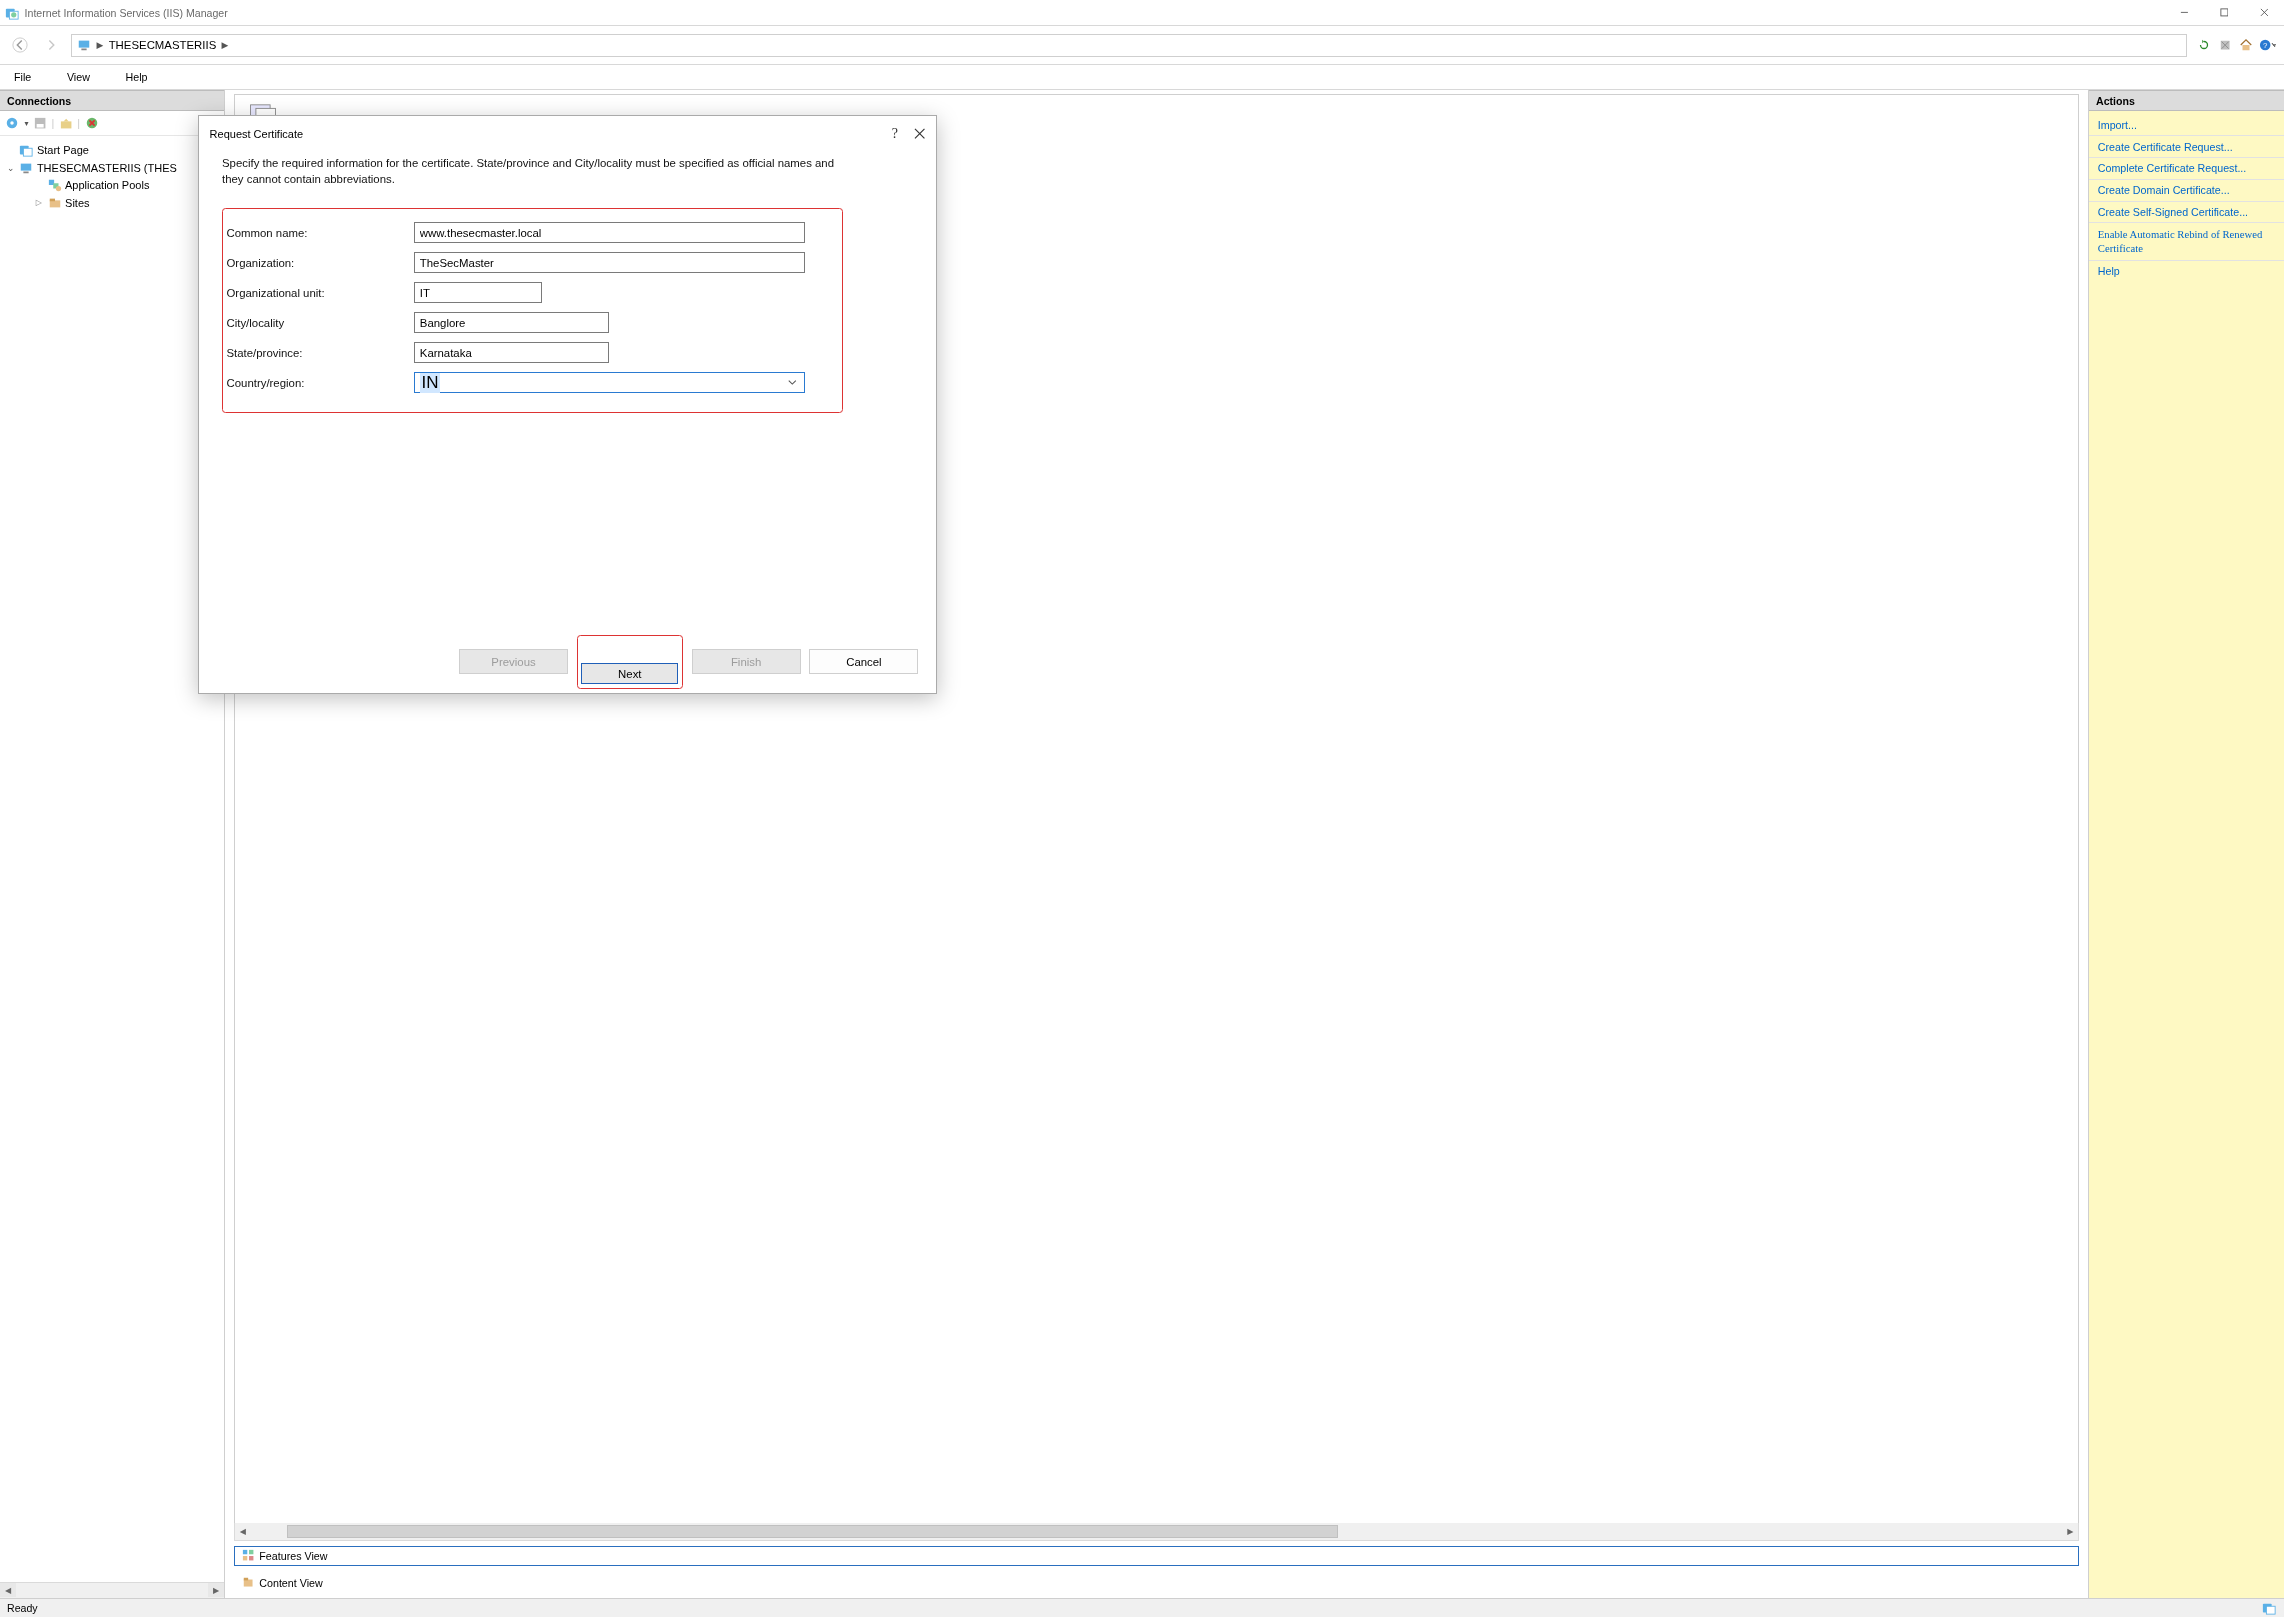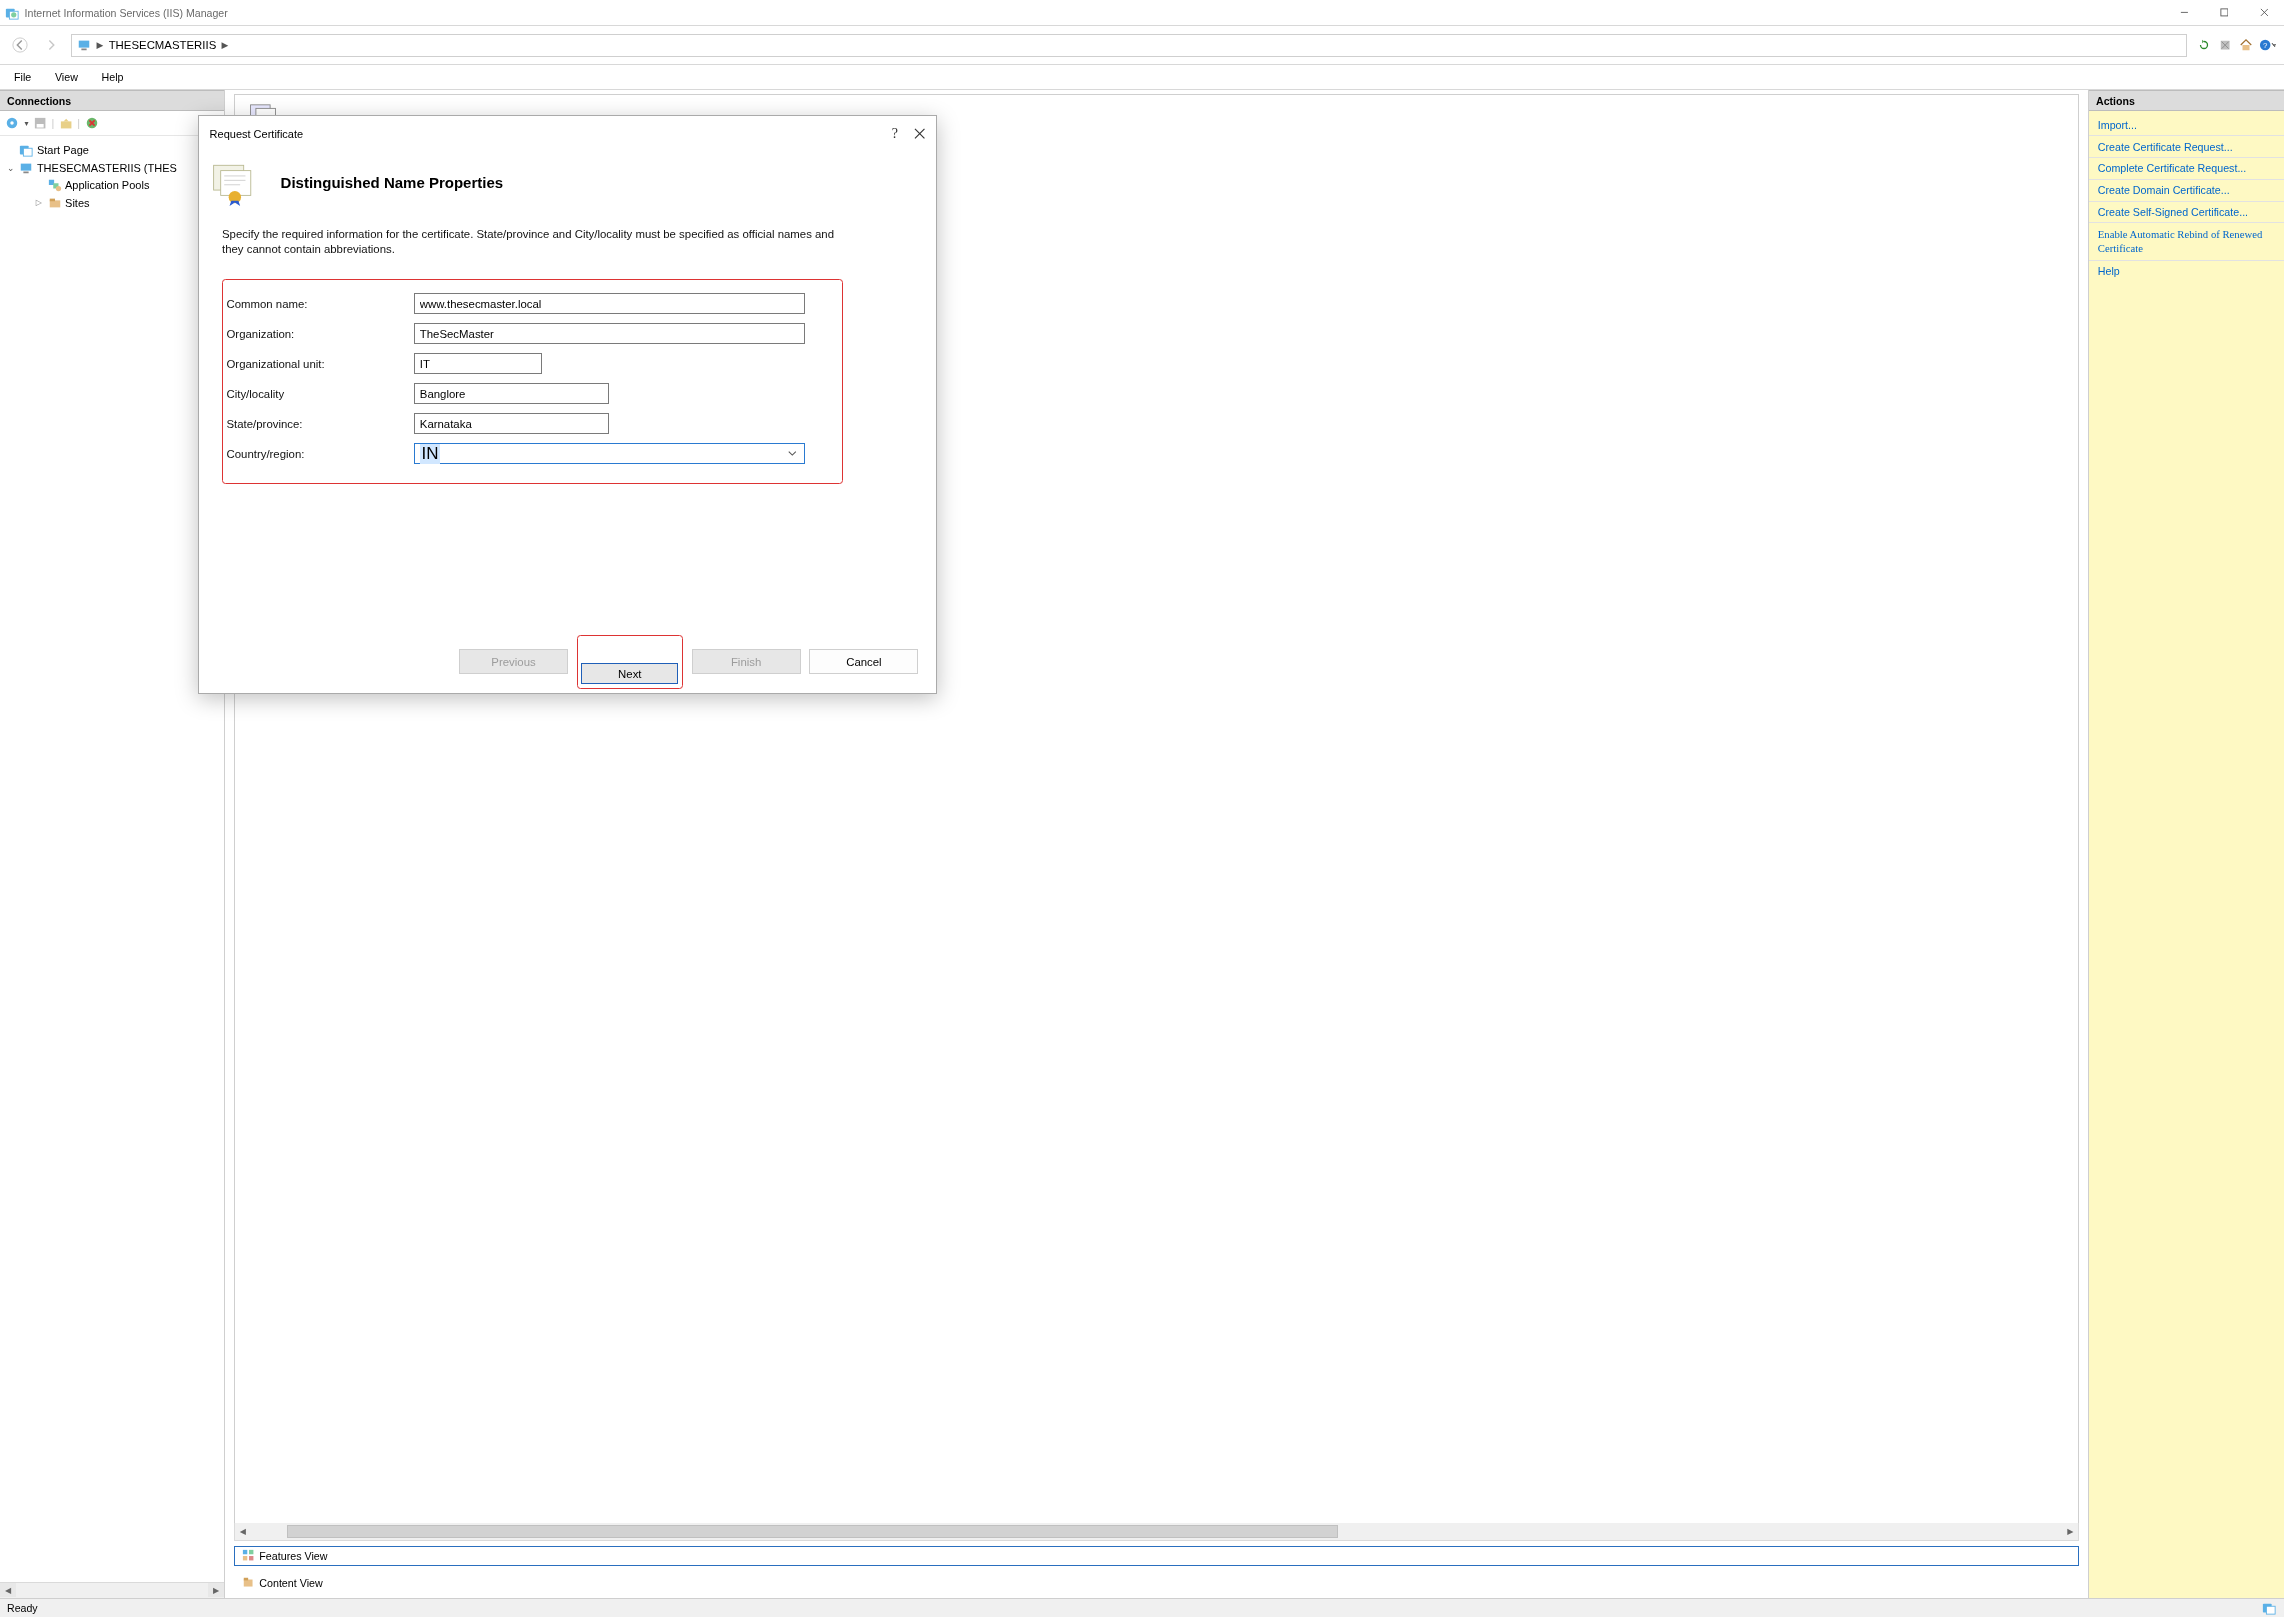--- a/index.html
+++ b/index.html
@@ -35,21 +35,21 @@
     flex:1; height:23px; border:0.9px solid #cfcfcf; background:#fff;
     display:flex; align-items:center; padding:0 5.3px; gap:5.3px;
   }
   .bc-sep { color:#555; font-size:8.8px; }
   .tool-icons { display:flex; gap:1.8px; align-items:center; }
   .tool-icons .ticon { width:19.4px; height:19.4px; display:flex; align-items:center; justify-content:center; }
 
   
   .menubar {
     height: 25px; background:#fff; border-bottom:0.9px solid #d8d8d8;
-    display:flex; align-items:center; padding-left:5.3px; gap:6px;
+    display:flex; align-items:center; padding-left:5.3px; gap:18px;
   }
   .menuitem { padding:2.6px 8.8px; }
 
   
   .main { flex:1; display:flex; min-height:0; }
   .panel-header {
     background:#dcdcdc; color:#000;
     padding:3.5px 7px; font-weight:600; font-size:10.6px;
     border-bottom:0.9px solid #bcbcbc; border-top:0.9px solid #bcbcbc;
   }
@@ -414,34 +414,20 @@
         <span class="dlg-help">?</span>
         <span class="dlg-close">
           <svg viewBox="0 0 12 12">
               <line x1="1" y1="1" x2="11" y2="11"></line>
               <line x1="11" y1="1" x2="1" y2="11"></line>
             </svg>
         </span>
       </div>
     </div>
 
-    <div class="dlg-head">
-      <span class="cert-illus">
-        <svg width="55" height="46" viewBox="0 0 62 52">
-          <rect x="4" y="6" width="34" height="28" fill="#f2f2e6" stroke="#b8b890"></rect>
-          <rect x="12" y="12" width="34" height="28" fill="#fff" stroke="#b8b890"></rect>
-          <line x1="16" y1="18" x2="40" y2="18" stroke="#ccc"></line>
-          <line x1="16" y1="23" x2="40" y2="23" stroke="#ccc"></line>
-          <line x1="16" y1="28" x2="34" y2="28" stroke="#ccc"></line>
-          <circle cx="28" cy="42" r="7" fill="#e8b030"></circle>
-          <path d="M24 46 L22 52 L28 48 L34 52 L32 46" fill="#2a5bd1"></path>
-        </svg>
-      </span>
-      <h2>Distinguished Name Properties</h2>
-    </div>
 
     <div class="dlg-body">
       <div class="dlg-desc">Specify the required information for the certificate. State/province and City/locality must be specified as official names and they cannot contain abbreviations.</div>
 
       <div class="form-area">
         <div class="frow">
           <div class="flabel">Common name:</div>
           <input class="ftext w-lg" value="www.thesecmaster.local" style="">
         </div>
         <div class="frow">

